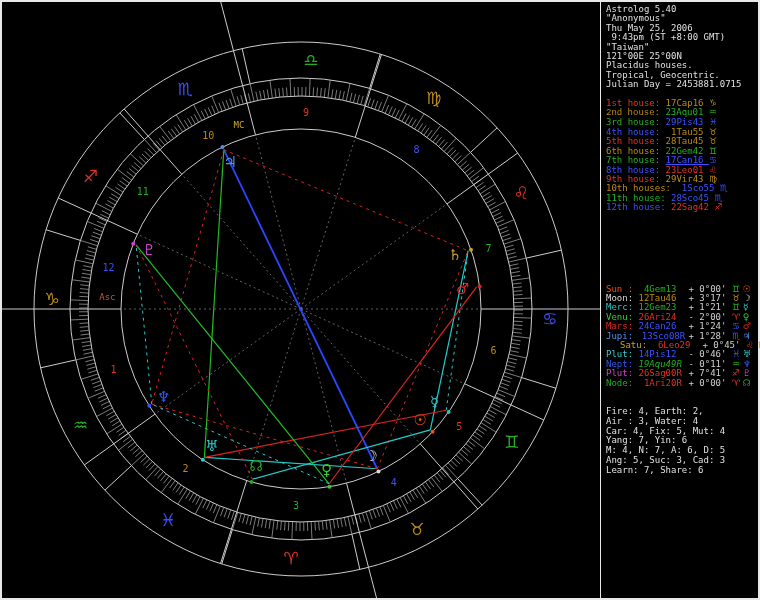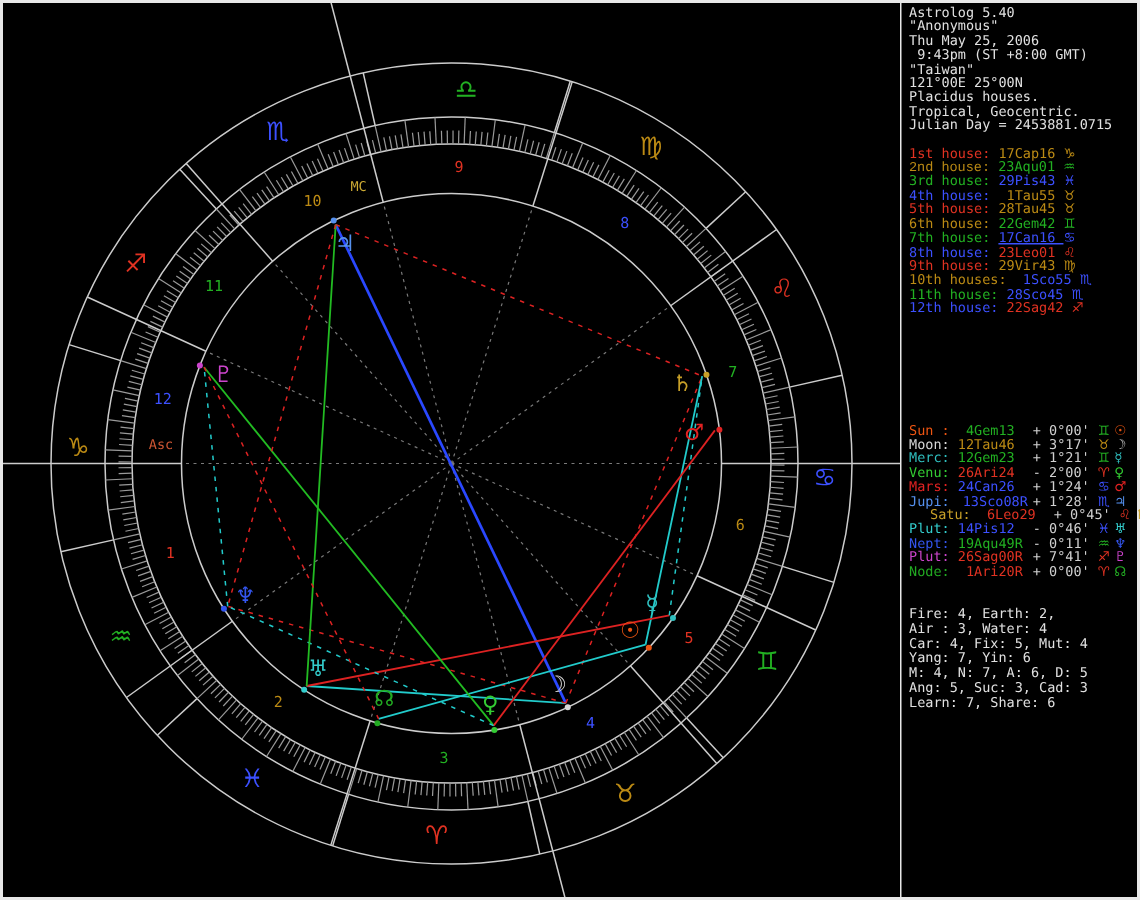--- a/index.html
+++ b/index.html
@@ -520,21 +520,21 @@
       </div>
     <div id="panel-planets">
         <div class="pline prow"><span class="pn" style="color: rgb(238, 85, 17);">Sun : </span><span class="pv pos" style="color: rgb(34, 176, 34); margin-top: 48px;"> 4Gem13</span><span class="plat" style="color: rgb(208, 208, 208);">+ 0°00' </span><span class="pg glyphf" style="color: rgb(34, 176, 34);">♊</span><span class="pg glyphf" style="color: rgb(238, 85, 17);"> ☉</span></div>
         <div class="pline prow"><span class="pn" style="color: rgb(216, 216, 216);">Moon: </span><span class="pv pos" style="color: rgb(187, 138, 20);">12Tau46</span><span class="plat" style="color: rgb(208, 208, 208);">+ 3°17' </span><span class="pg glyphf" style="color: rgb(187, 138, 20);">♉</span><span class="pg glyphf" style="color: rgb(216, 216, 216);"> ☽</span></div>
         <div class="pline prow"><span class="pn" style="color: rgb(47, 191, 191);">Merc: </span><span class="pv pos" style="color: rgb(34, 176, 34);">12Gem23</span><span class="plat" style="color: rgb(208, 208, 208);">+ 1°21' </span><span class="pg glyphf" style="color: rgb(34, 176, 34);">♊</span><span class="pg glyphf" style="color: rgb(47, 191, 191);"> ☿</span></div>
         <div class="pline prow"><span class="pn" style="color: rgb(51, 204, 51);">Venu: </span><span class="pv pos" style="color: rgb(224, 50, 34);">26Ari24</span><span class="plat" style="color: rgb(208, 208, 208);">- 2°00' </span><span class="pg glyphf" style="color: rgb(224, 50, 34);">♈</span><span class="pg glyphf" style="color: rgb(51, 204, 51);"> ♀</span></div>
         <div class="pline prow"><span class="pn" style="color: rgb(226, 34, 34); margin-top: 25px;">Mars: </span><span class="pv pos" style="color: rgb(60, 80, 255);">24Can26</span><span class="plat" style="color: rgb(208, 208, 208); margin-top: 29px;">+ 1°24' </span><span class="pg glyphf" style="color: rgb(60, 80, 255);">♋</span><span class="pg glyphf" style="color: rgb(226, 34, 34);"> ♂</span></div>
         <div class="pline prow"><span class="pn" style="color: rgb(85, 144, 238);">Jupi: </span><span class="pv pos" style="color: rgb(60, 80, 255); text-align: center;">13Sco08R</span><span class="plat" style="color: rgb(208, 208, 208);">+ 1°28' </span><span class="pg glyphf" style="color: rgb(60, 80, 255);">♏</span><span class="pg glyphf" style="color: rgb(85, 144, 238);"> ♃</span></div>
         <div class="pline prow"><span class="pn" style="color: rgb(200, 160, 40); margin-left: 14px;">Satu: </span><span class="pv pos" style="color: rgb(224, 50, 34);"> 6Leo29</span><span class="plat" style="color: rgb(208, 208, 208);">+ 0°45' </span><span class="pg glyphf" style="color: rgb(224, 50, 34);">♌</span><span class="pg glyphf" style="color: rgb(200, 160, 40);"> ♄</span></div>
         <div class="pline prow"><span class="pn" style="color: rgb(51, 204, 204);">Plut: </span><span class="pv pos" style="color: rgb(60, 80, 255);">14Pis12</span><span class="plat" style="color: rgb(208, 208, 208);">- 0°46' </span><span class="pg glyphf" style="color: rgb(60, 80, 255);">♓</span><span class="pg glyphf" style="color: rgb(51, 204, 204);"> ♅</span></div>
-        <div class="pline prow"><span class="pn" style="color: rgb(51, 85, 238);">Nept: </span><span class="pv pos" style="color: rgb(34, 176, 34);">19Aqu49R</span><span class="plat" style="color: rgb(208, 208, 208);">- 0°11' </span><span class="pg glyphf" style="color: rgb(34, 176, 34);">♒</span><span class="pg glyphf" style="color: rgb(51, 85, 238);"> ♆</span></div>
+        <div class="pline prow"><span class="pn" style="color: rgb(51, 85, 238);">Nept: </span><span class="pv pos" style="color: rgb(34, 176, 34); font-style: italic;">19Aqu49R</span><span class="plat" style="color: rgb(208, 208, 208);">- 0°11' </span><span class="pg glyphf" style="color: rgb(34, 176, 34);">♒</span><span class="pg glyphf" style="color: rgb(51, 85, 238);"> ♆</span></div>
         <div class="pline prow"><span class="pn" style="color: rgb(204, 68, 204);">Plut: </span><span class="pv pos" style="color: rgb(224, 50, 34);">26Sag00R</span><span class="plat" style="color: rgb(208, 208, 208);">+ 7°41' </span><span class="pg glyphf" style="color: rgb(224, 50, 34);">♐</span><span class="pg glyphf" style="color: rgb(204, 68, 204);"> ♇</span></div>
         <div class="pline prow"><span class="pn" style="color: rgb(34, 170, 34);">Node: </span><span class="pv pos" style="color: rgb(224, 50, 34);"> 1Ari20R</span><span class="plat" style="color: rgb(208, 208, 208);">+ 0°00' </span><span class="pg glyphf" style="color: rgb(224, 50, 34);">♈</span><span class="pg glyphf" style="color: rgb(34, 170, 34);"> ☊</span></div>
       </div>
     <div id="panel-stats">
         <div class="pline prow">Fire: 4, Earth: 2,</div>
         <div class="pline prow">Air : 3, Water: 4</div>
         <div class="pline prow">Car: 4, Fix: 5, Mut: 4</div>
         <div class="pline prow">Yang: 7, Yin: 6</div>
         <div class="pline prow">M: 4, N: 7, A: 6, D: 5</div>
         <div class="pline prow">Ang: 5, Suc: 3, Cad: 3</div>

